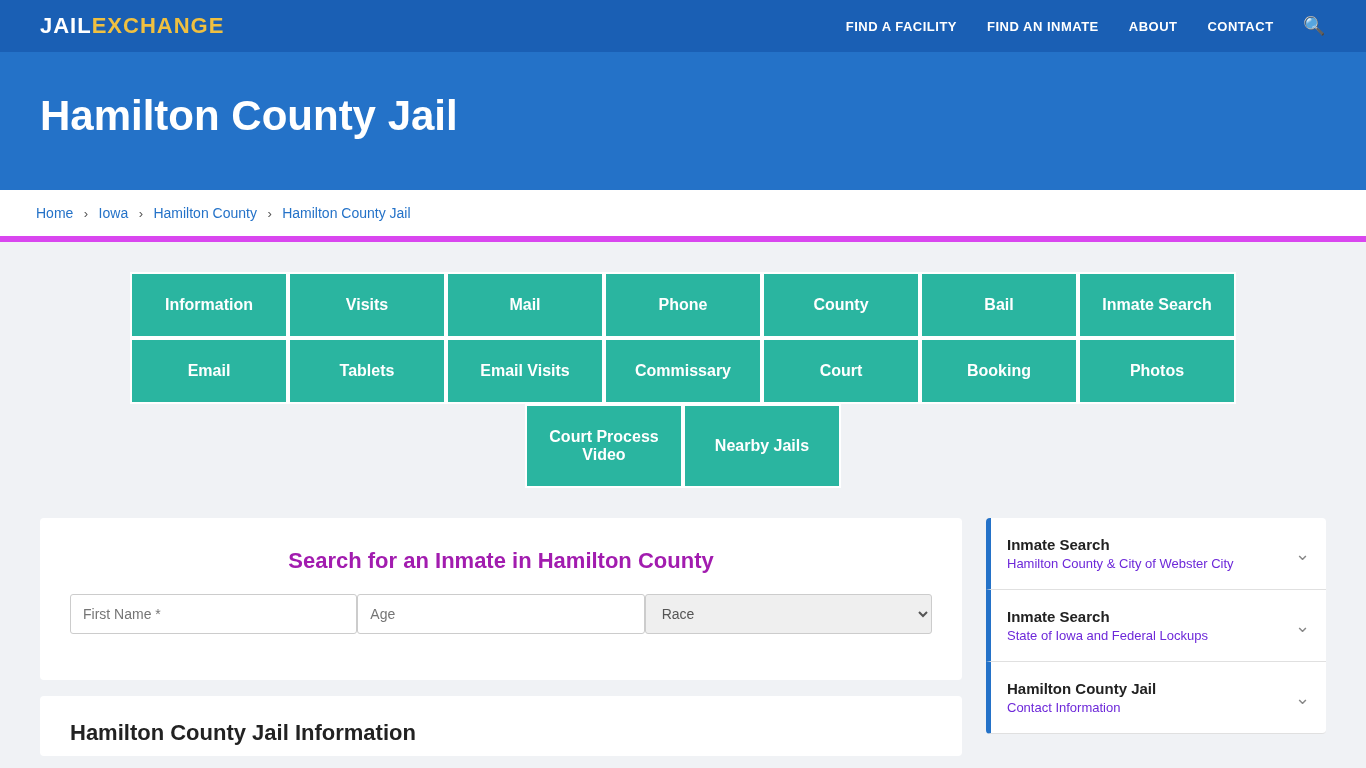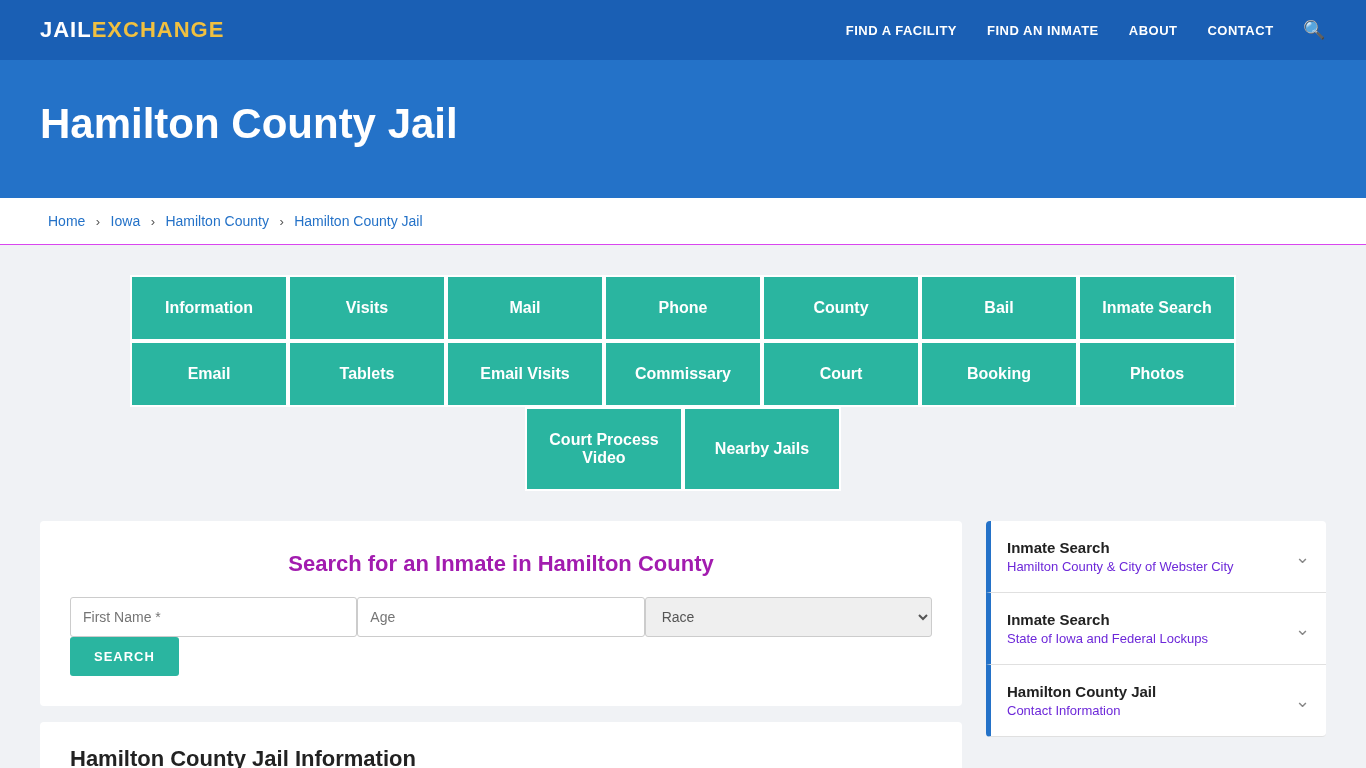--- a/index.html
+++ b/index.html
@@ -2,21 +2,21 @@
 <html><head>
   <meta charset="utf-8">
   <style>
     * { margin: 0; padding: 0; box-sizing: border-box; }
     body { font-family: Arial, sans-serif; background: #f0f2f5; color: #333; }
 
     
     .navbar {
       background: #1a5fb4;
       padding: 0 40px;
-      height: 60px;
+      height: 52px;
       display: flex;
       align-items: center;
       justify-content: space-between;
     }
     .navbar-logo {
       font-size: 22px;
       font-weight: 900;
       color: #fff;
       letter-spacing: 1px;
     }
@@ -48,22 +48,22 @@
     }
     .hero h1 {
       color: #fff;
       font-size: 42px;
       font-weight: 800;
     }
 
     
     .breadcrumb-bar {
       background: #fff;
-      padding: 14px 48px;
-      border-bottom: 1px solid #d946ef;
+      padding: 14px 36px;
+      border-bottom: 6px solid #d946ef;
     }
     .breadcrumb-bar a, .breadcrumb-bar span {
       font-size: 14px;
       color: #2472c8;
       text-decoration: none;
     }
     .breadcrumb-bar .sep {
       color: #555;
       margin: 0 6px;
       font-size: 13px;
@@ -131,20 +131,21 @@
       font-size: 22px;
       font-weight: 700;
       text-align: center;
       margin-bottom: 20px;
       color: #a21caf;
     }
     .search-form {
       display: flex;
       gap: 0;
       flex-wrap: wrap;
+      margin-bottom: 16px;
     }
     .search-form input, .search-form select {
       border: 1px solid #ccc;
       border-radius: 3px;
       padding: 10px 12px;
       font-size: 14px;
       color: #555;
       flex: 1;
       min-width: 100px;
     }
@@ -279,21 +280,20 @@
 
       <div class="search-panel">
         <h2>Search for an Inmate in Hamilton County</h2>
         <div class="search-form">
           <input type="text" placeholder="First Name *" style="">
           <input type="text" placeholder="Age" style="">
           <select>
             <option>Race</option>
           <option value="White">White</option><option value="Black">Black</option><option value="Hispanic">Hispanic</option><option value="Asian">Asian</option><option value="Native American">Native American</option><option value="Other">Other</option></select>
         </div>
-        <button class="search-btn">SEARCH</button>
       </div>
 
       <div class="info-section">
         <h2>Hamilton County Jail Information</h2>
       </div>
     </div>
 
     <div class="sidebar">
       <div class="sidebar-item">
         <div class="sidebar-item-text">

